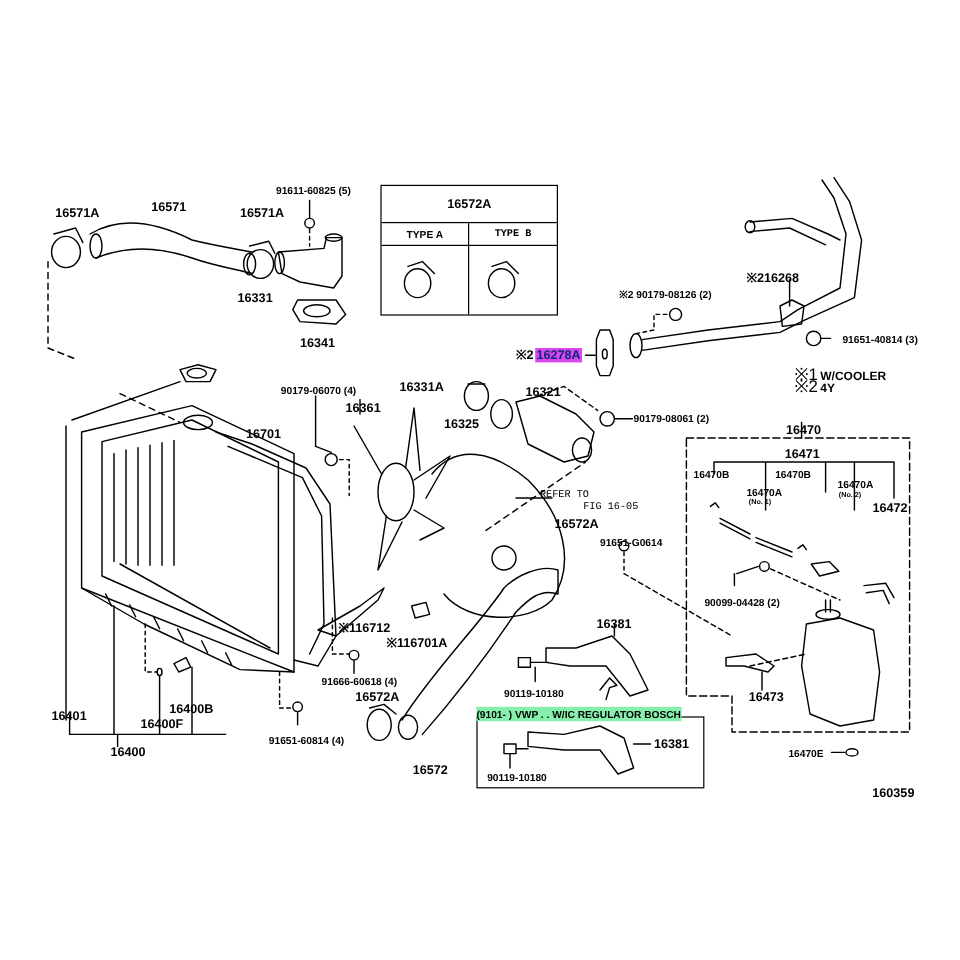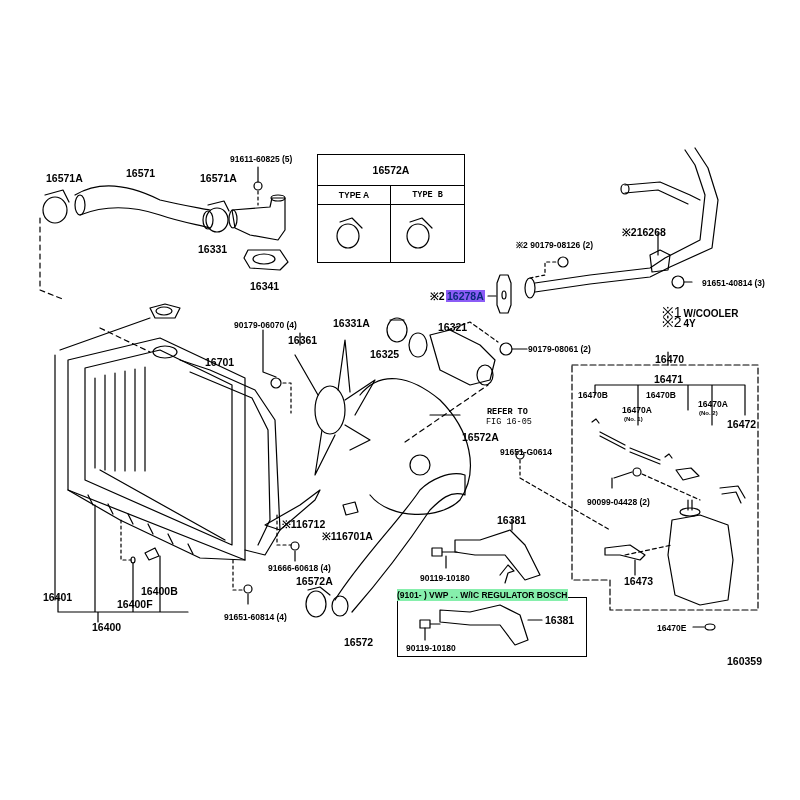--- a/index.html
+++ b/index.html
@@ -1,20 +1,20 @@
 <!DOCTYPE html>
 <html><head>
 <meta charset="utf-8">
 <style>
   html,body{margin:0;padding:0;background:#fff;}
   body{width:800px;height:800px;position:relative;overflow:hidden;font-family:"Liberation Sans",sans-serif;}
   #diagram{position:absolute;left:0;top:0;width:800px;height:800px;}
   .lbl{position:absolute;font-family:"Liberation Sans",sans-serif;font-weight:bold;font-size:10.5px;color:#000;white-space:nowrap;line-height:12px;cursor:pointer;}
   .lbl.sm{font-size:8.5px;}
-  .lbl.hl{background:#8b5cf6;color:#0a2a7a;padding:0 1px;}
+  .lbl.hl{background:#d946ef;color:#0a2a7a;padding:0 1px;}
   .note{position:absolute;font-weight:bold;font-size:10px;white-space:nowrap;}
   .note .mk{font-size:14px;margin-right:2px;font-weight:normal;}
   .box{position:absolute;border:1px solid #000;background:#fff;}
   .tbl-title{position:absolute;left:0;right:0;top:0;height:30px;border-bottom:1px solid #000;display:flex;align-items:center;justify-content:center;font-weight:bold;font-size:10.5px;}
   .tbl-h{position:absolute;top:31px;height:18px;border-bottom:1px solid #000;display:flex;align-items:center;justify-content:center;font-size:8.5px;font-weight:bold;}
   .fig{position:absolute;right:38px;top:655px;font-weight:bold;font-size:10.5px;}
 </style>
 </head>
 <body>
 
@@ -255,21 +255,21 @@
 <div class="note" style="left:662px;top:302px"><span class="mk">※1</span><span>W/COOLER</span></div>
 <div class="note" style="left:662px;top:312px"><span class="mk">※2</span><span>4Y</span></div>
 
 <span class="lbl sm" style="left:234px;top:319px">90179-06070 (4)</span>
 <span class="lbl" style="left:333px;top:317px">16331A</span>
 <span class="lbl" style="left:288px;top:334px">16361</span>
 <span class="lbl" style="left:438px;top:321px">16321</span>
 <span class="lbl" style="left:370px;top:348px">16325</span>
 <span class="lbl sm" style="left:528px;top:343px">90179-08061 (2)</span>
 <span class="lbl" style="left:205px;top:356px">16701</span>
-<span class="lbl sm" style="left:487px;top:406px;font-family:'Liberation Mono',monospace;font-weight:bold;text-align:center;">REFER TO</span>
+<span class="lbl sm" style="left:450px;top:406px;font-family:'Liberation Mono',monospace;font-weight:normal;text-align:center;">REFER TO</span>
 <span class="lbl sm" style="left:467px;top:416px;font-family:'Liberation Mono',monospace;font-weight:normal;padding-left:19px;">FIG 16-05</span>
 <span class="lbl" style="left:462px;top:431px">16572A</span>
 <span class="lbl sm" style="left:500px;top:446px">91651-G0614</span>
 
 <span class="lbl" style="left:655px;top:353px">16470</span>
 <span class="lbl" style="left:654px;top:373px">16471</span>
 <span class="lbl sm" style="left:578px;top:389px">16470B</span>
 <span class="lbl sm" style="left:646px;top:389px">16470B</span>
 <span class="lbl sm" style="left:622px;top:404px">16470A</span>
 <span class="lbl" style="left:624px;top:413px;font-size:6px;">(No. 1)</span>

